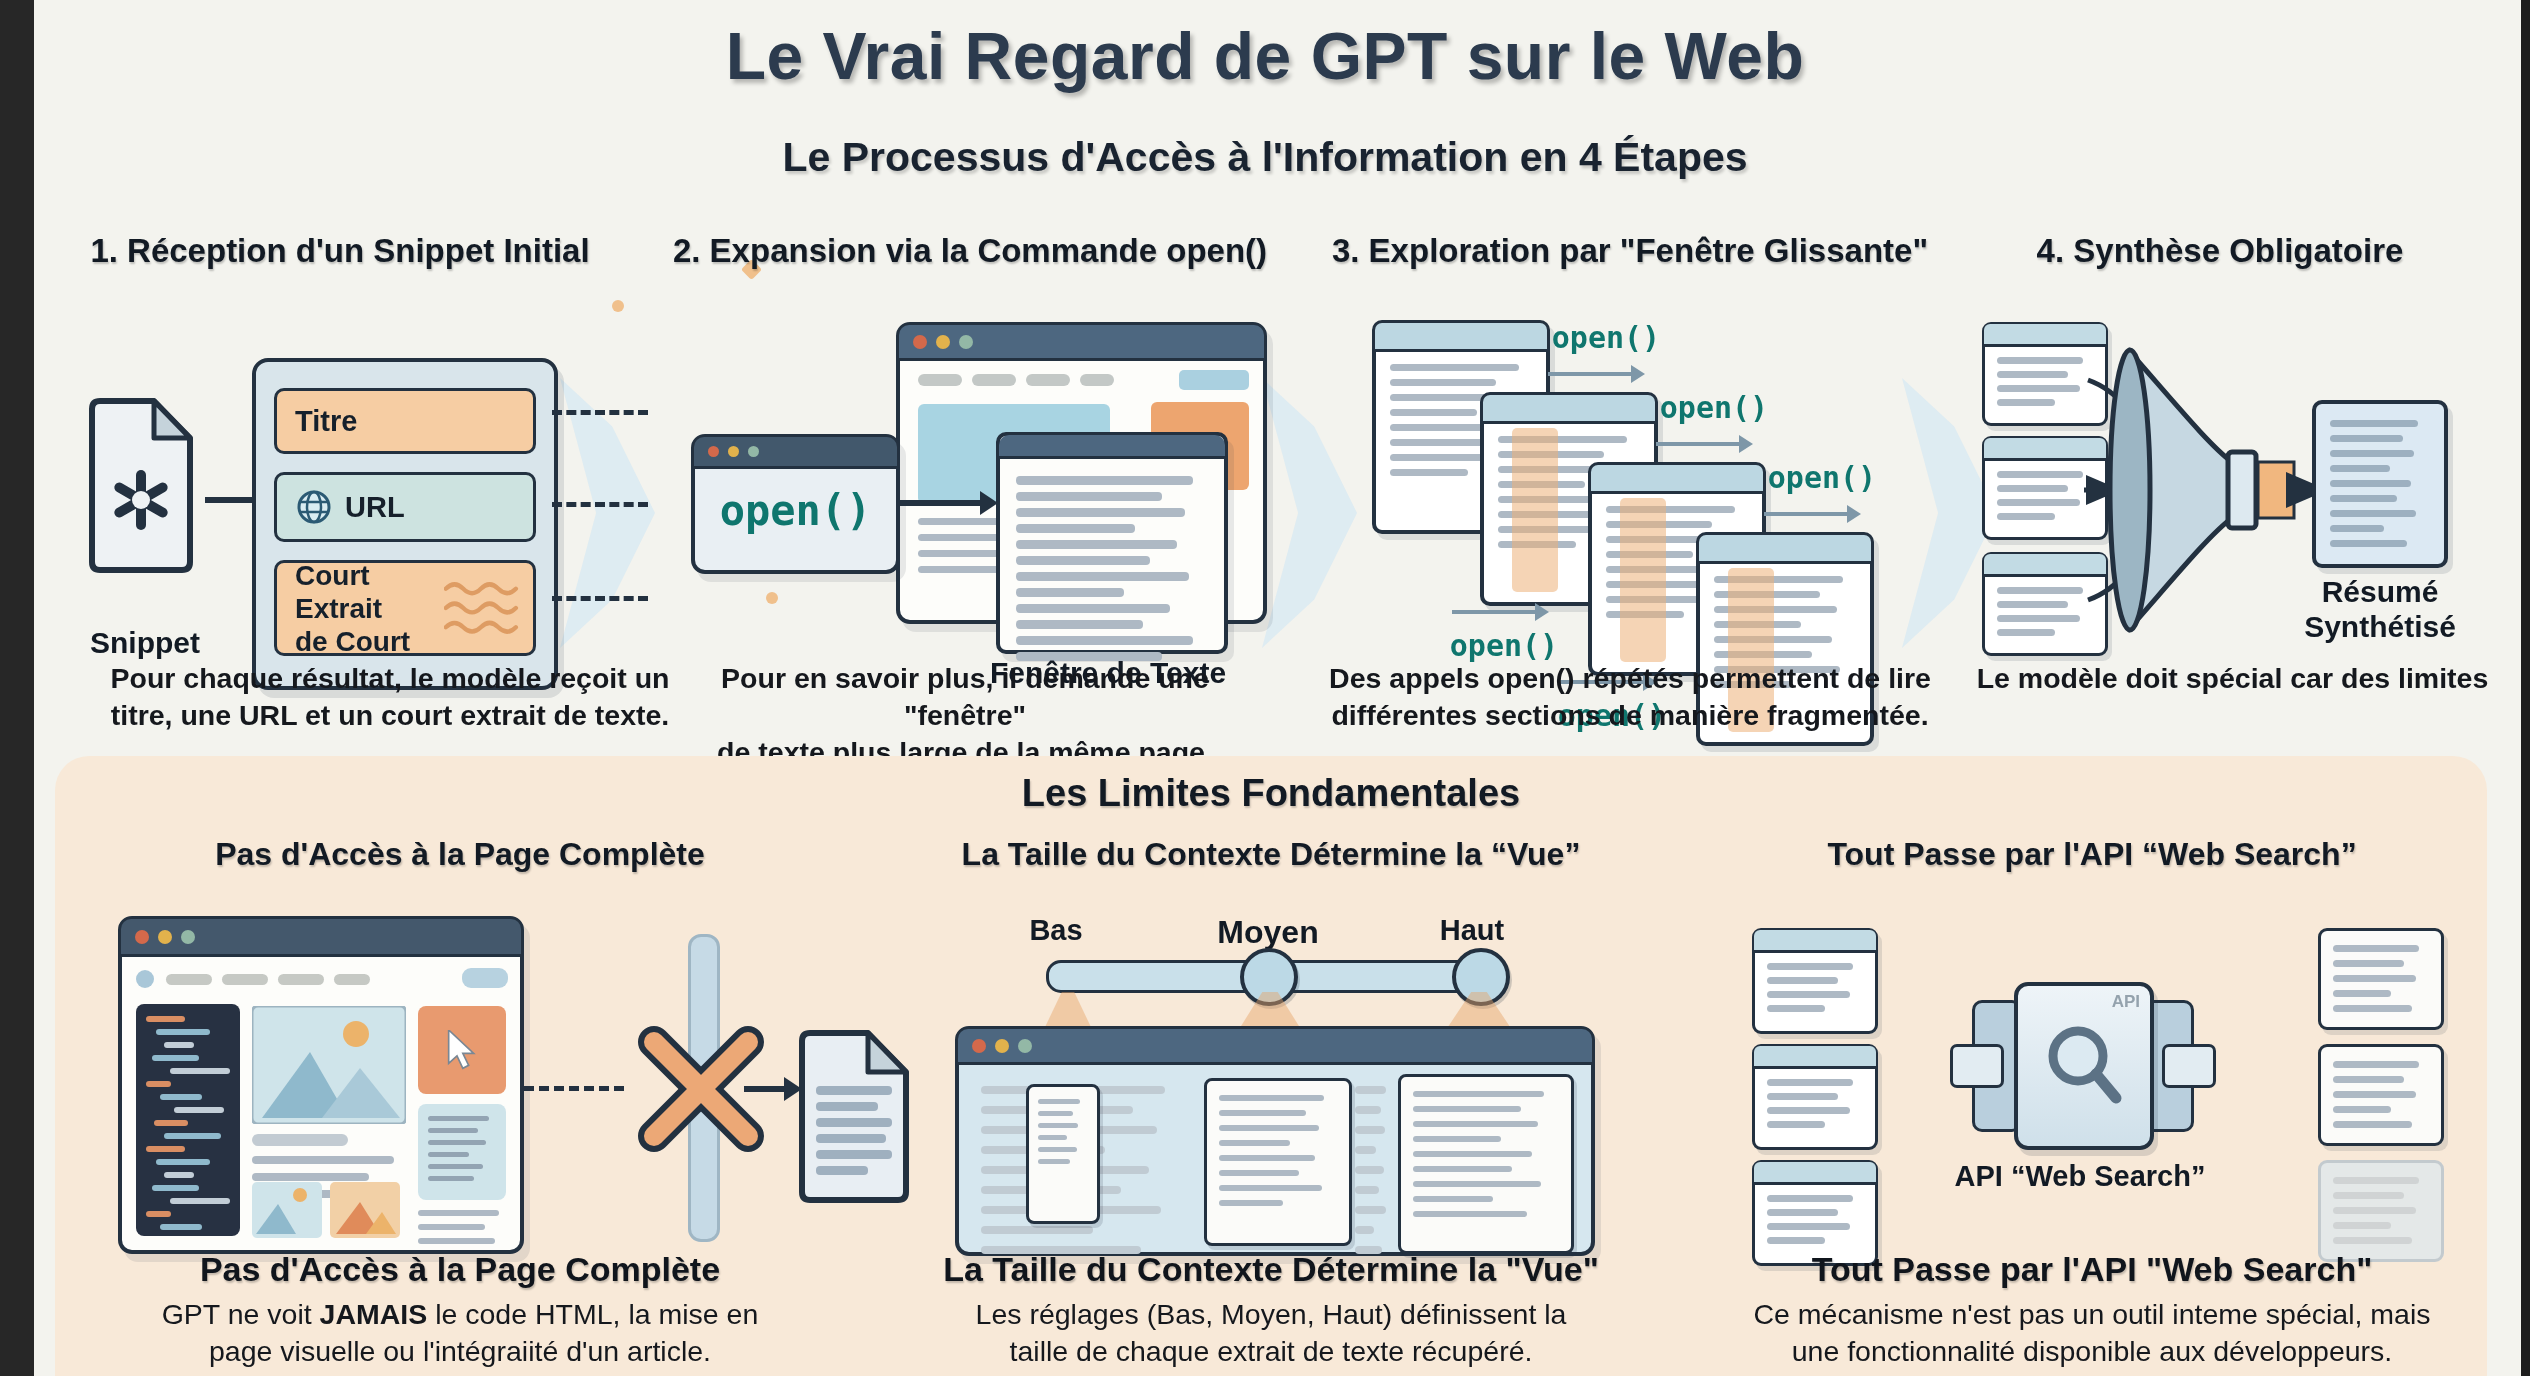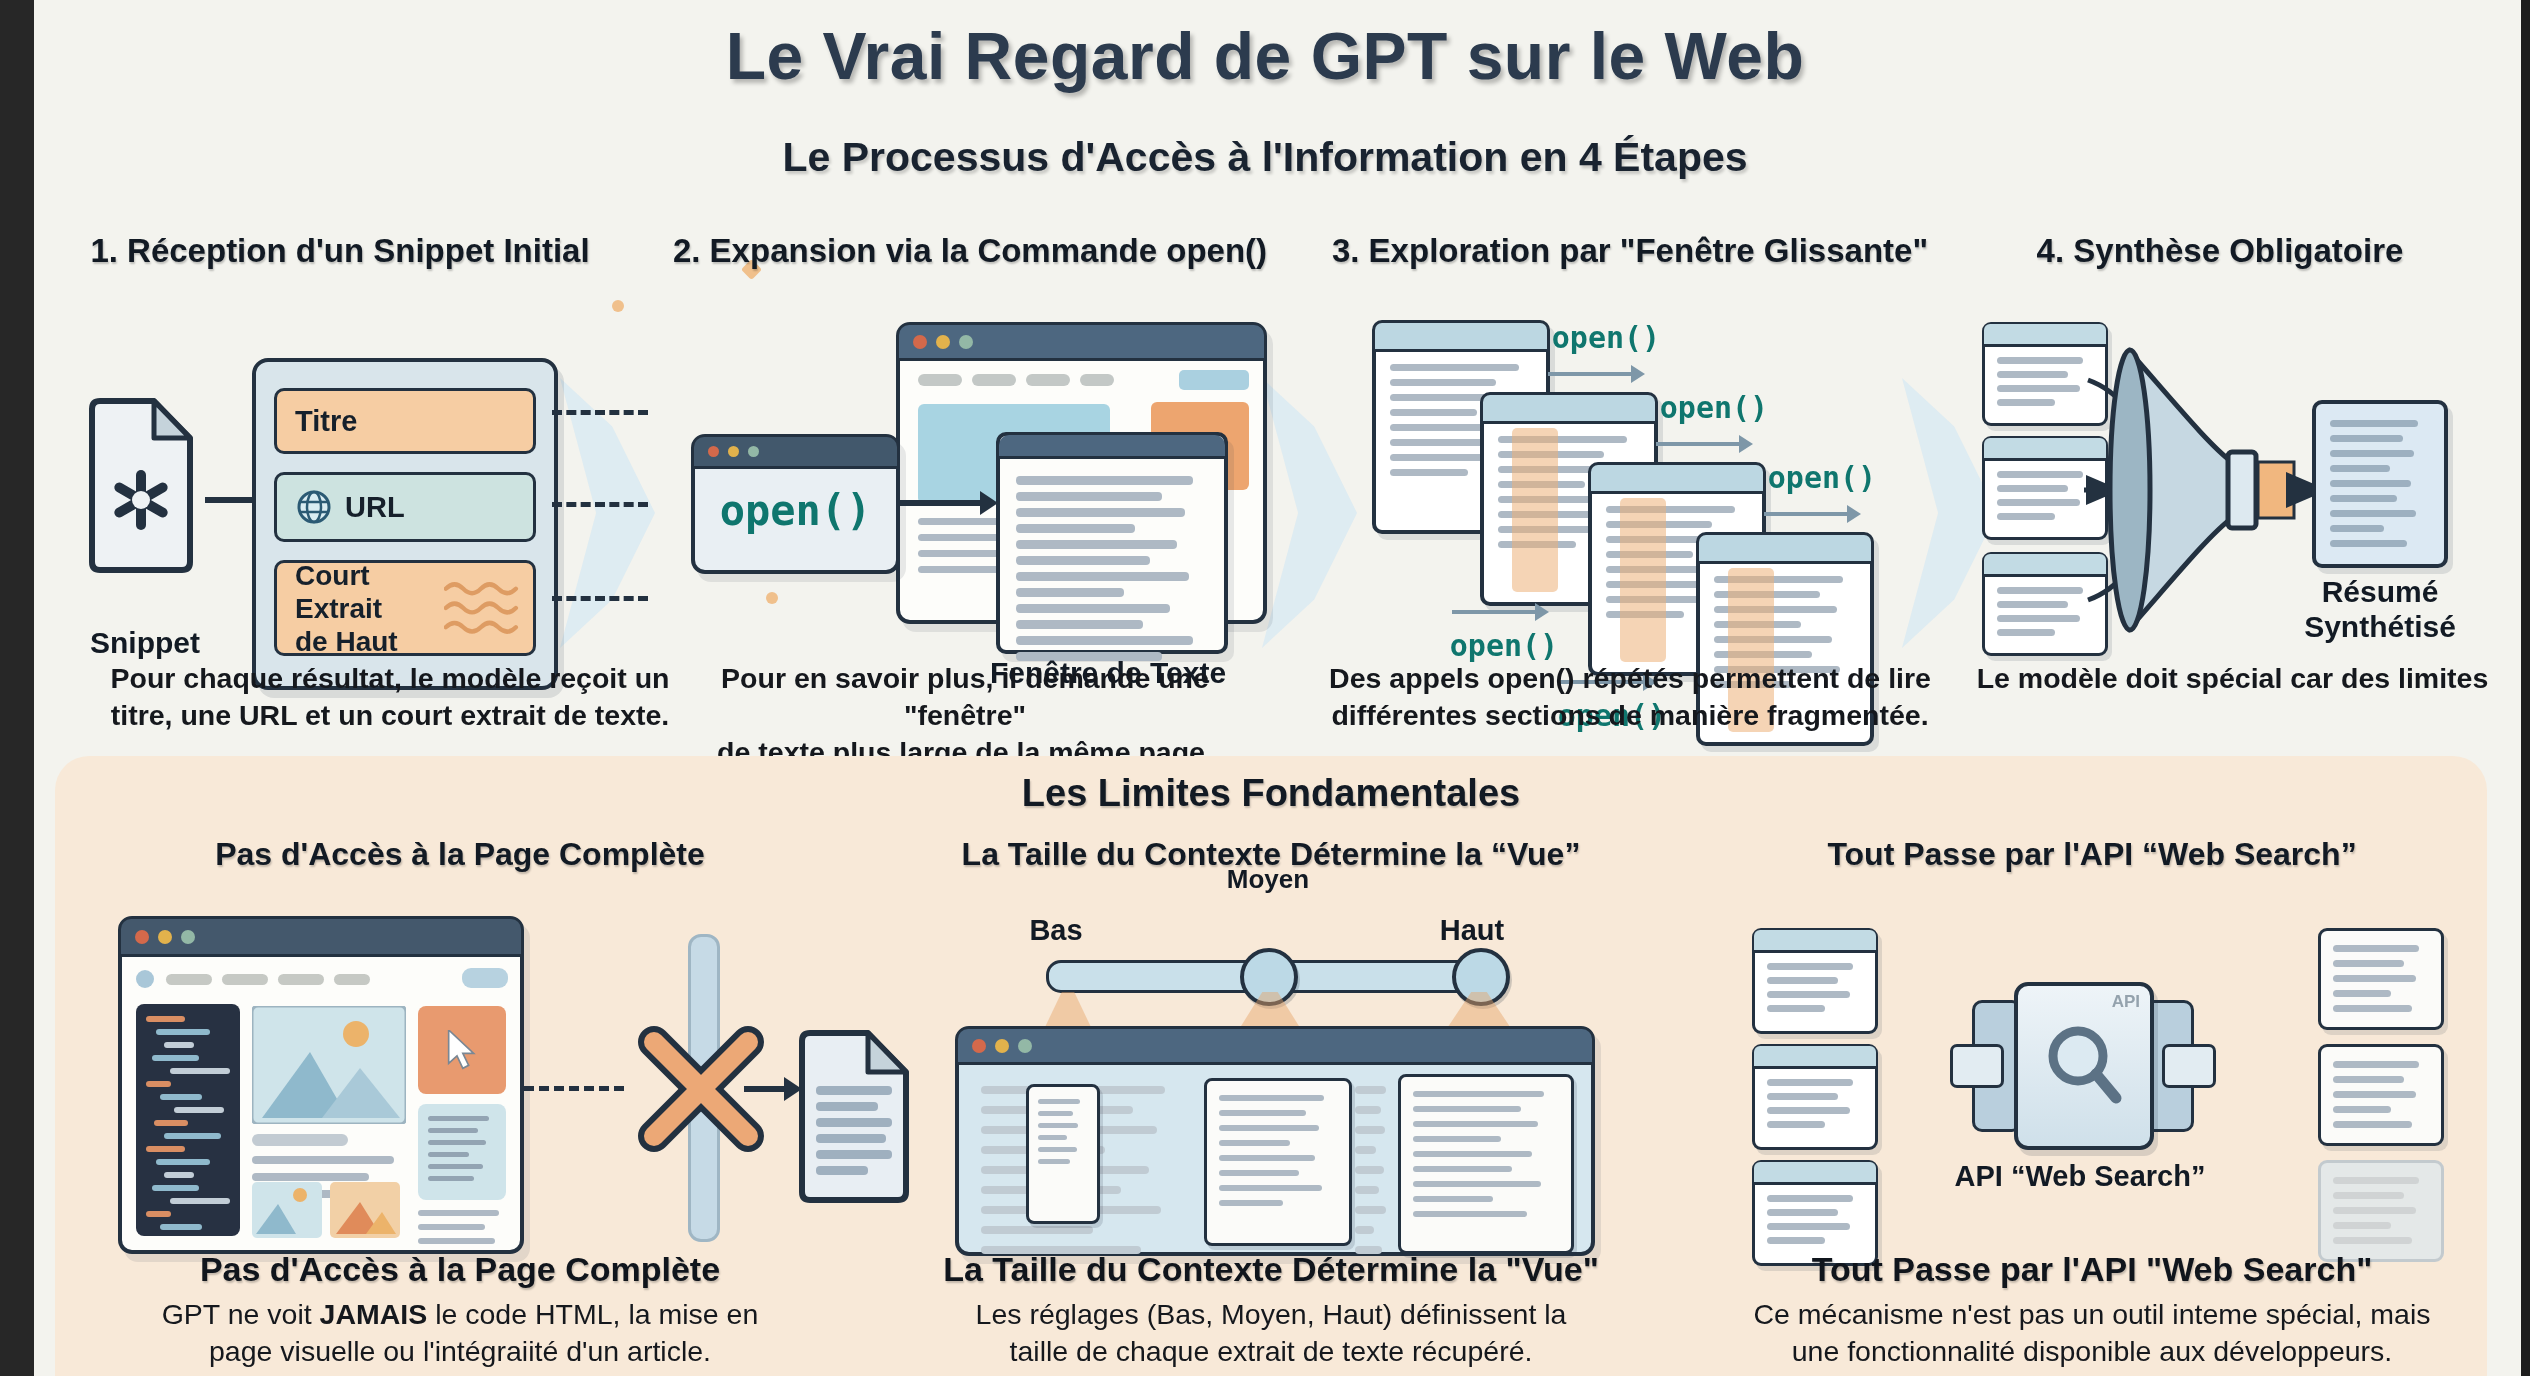--- a/index.html
+++ b/index.html
@@ -126,21 +126,21 @@
           <circle cx="19" cy="19" r="15" fill="#d9ecf2" stroke="#2b5a74" stroke-width="3"></circle>
           <ellipse cx="19" cy="19" rx="7" ry="15" fill="none" stroke="#2b5a74" stroke-width="2.5"></ellipse>
           <line x1="4" y1="14" x2="34" y2="14" stroke="#2b5a74" stroke-width="2.5"></line>
           <line x1="4" y1="24" x2="34" y2="24" stroke="#2b5a74" stroke-width="2.5"></line>
         </svg>
         <span>URL</span>
       </div>
       <div class="card-row" style="top:198px;height:96px;background:#f6cda3;align-items:center">
         <span style="font-size:28px;line-height:33px">
           <span style="display:block">Court Extrait</span>
-          <span style="display:block">de Haut</span>
+          <span style="display:block">de Court</span>
         </span>
         <svg width="86" height="64" viewBox="0 0 86 64" style="margin-left:auto;margin-right:14px">
           <path d="M2 10 q10 -10 20 0 t20 0 t20 0 t20 0" fill="none" stroke="#de9c63" stroke-width="5" stroke-linecap="round"></path>
           <path d="M2 32 q10 -10 20 0 t20 0 t20 0 t20 0" fill="none" stroke="#de9c63" stroke-width="5" stroke-linecap="round"></path>
           <path d="M2 54 q10 -10 20 0 t20 0 t20 0 t20 0" fill="none" stroke="#de9c63" stroke-width="5" stroke-linecap="round"></path>
         </svg>
       </div>
     </div>
     <div class="hdash" style="left:552px;top:410px;width:96px"></div>
     <div class="hdash" style="left:552px;top:502px;width:96px"></div>
@@ -476,21 +476,21 @@
     <div class="fbody" style="left:90px;width:740px;top:1296px">
       <span style="display:block"><span>GPT ne voit </span><b>JAMAIS</b><span> le code HTML, la mise en</span></span>
       <span style="display:block">page visuelle ou l'intégraiité d'un article.</span>
     </div>
   </div>
 
   <div class="layer">
     <div class="shead" style="left:900px;width:742px;top:836px;font-size:32px">La Taille du Contexte Détermine la “Vue”</div>
 
     <div class="blabel" style="left:1006px;width:100px;top:914px;font-size:29px">Bas</div>
-    <div class="blabel" style="left:1196px;width:144px;top:864px;font-size:26px">Moyen</div>
+    <div class="blabel" style="left:1196px;width:144px;top:914px;font-size:32px">Moyen</div>
     <div class="blabel" style="left:1420px;width:104px;top:914px;font-size:29px">Haut</div>
 
     <div class="track" style="left:1046px;top:960px;width:450px"></div>
     <div class="knob" style="left:1240px;top:948px"></div>
     <div class="knob" style="left:1452px;top:948px"></div>
 
     <div class="beam" style="left:1016px;top:992px;width:104px;height:96px"></div>
     <div class="beam" style="left:1206px;top:992px;width:128px;height:90px"></div>
     <div class="beam" style="left:1414px;top:992px;width:130px;height:86px"></div>
 

